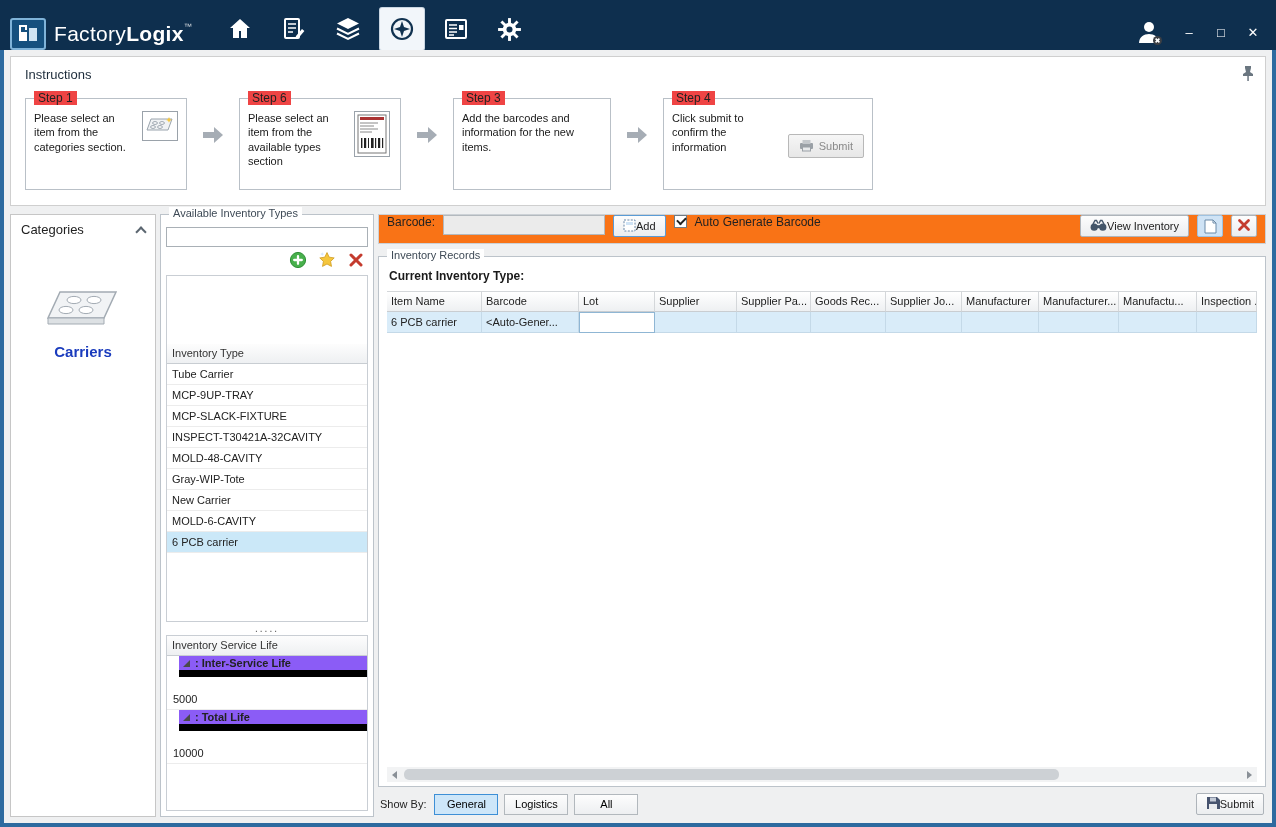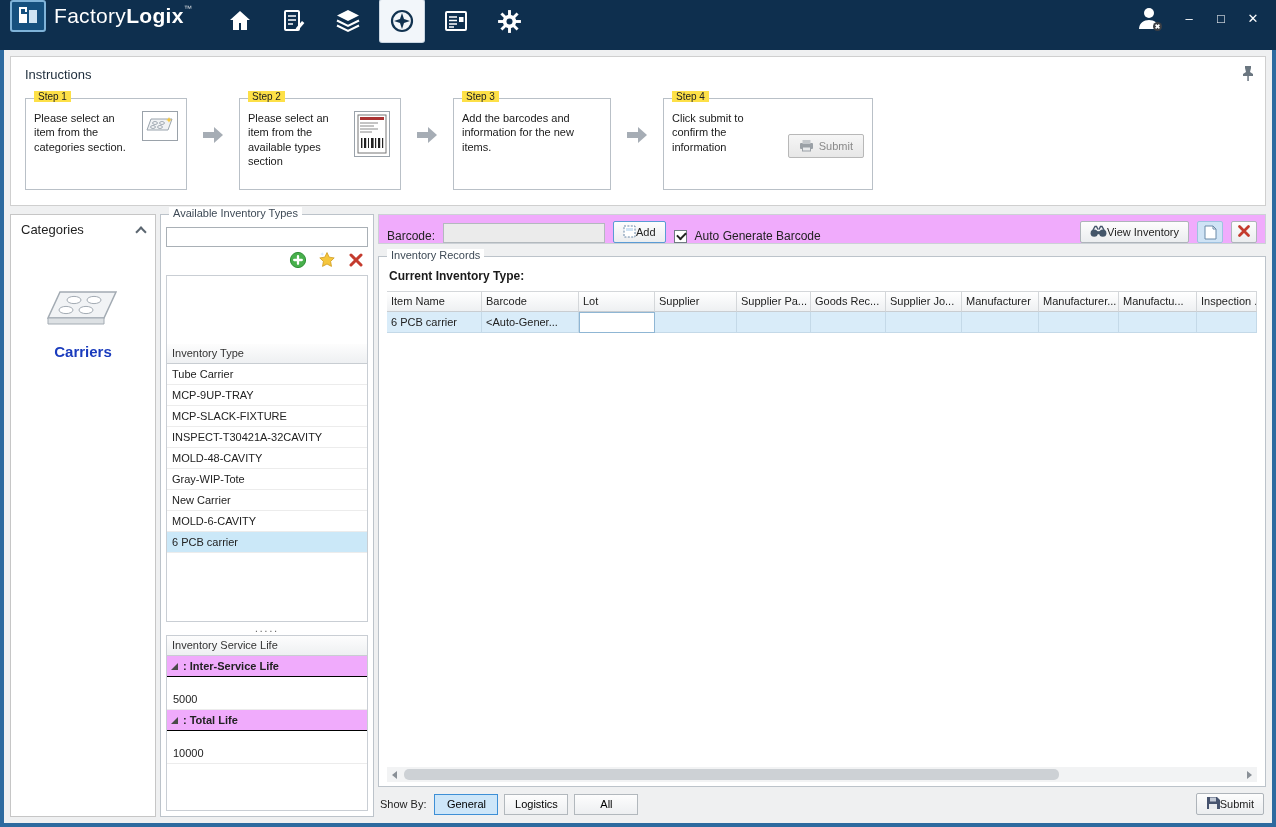--- a/index.html
+++ b/index.html
@@ -2,21 +2,21 @@
 <html><head>
 <meta charset="utf-8">
 <style>
   * { box-sizing: border-box; margin: 0; padding: 0; }
   html,body { width:1276px; height:827px; overflow:hidden;
     font-family:"Liberation Sans","DejaVu Sans",sans-serif; font-size:12px; color:#222; }
 
   .window { width:1276px; height:827px; display:flex; flex-direction:column; background:#2d6a9f; }
 
   
-  .titlebar { height:50px; background:#0e2f4e; display:flex; align-items:flex-start; padding:0 10px; color:#fff; flex:0 0 auto; }
+  .titlebar { height:50px; background:#0e2f4e; display:flex; align-items:flex-end; padding:0 10px; color:#fff; flex:0 0 auto; }
   .logo { display:flex; align-items:center; gap:8px; }
   .logo-badge { width:36px; height:32px; background:#15507e; border:2px solid #7fb3d8; border-radius:3px; display:flex; align-items:center; justify-content:center; }
   .logo-text { font-size:21px; letter-spacing:.3px; }
   .logo-text .f1 { font-weight:400; }
   .logo-text .f2 { font-weight:700; }
   .logo-text .tm { font-size:8px; vertical-align:top; opacity:.8; }
   .nav-icons { display:flex; align-items:center; margin-left:26px; gap:10px; }
   .nav-btn { width:44px; height:42px; background:transparent; border:none; display:flex; align-items:center; justify-content:center; cursor:pointer; }
   .nav-btn.active { background:#f2f6fa; border-radius:2px; box-shadow:0 0 0 1px #c9d6e2; }
   .titlebar-right { margin-left:auto; display:flex; align-items:center; gap:6px; }
@@ -25,21 +25,21 @@
 
   
   .frame { flex:1; margin:0 4px 4px; background:#eff0f1; padding:6px; display:flex; flex-direction:column; min-height:0; }
 
   
   .instructions { background:#fff; border:1px solid #cfcfcf; height:150px; flex:0 0 auto; position:relative; padding:10px 14px 8px; }
   .instructions-title { font-size:13px; color:#1c2b3a; }
   .pin-btn { position:absolute; top:8px; right:10px; background:transparent; border:none; cursor:pointer; }
   .steps { display:flex; align-items:flex-start; margin-top:16px; }
   .step { border:1px solid #b9c0c7; position:relative; padding:12px 8px 8px; height:92px; background:#fff; }
-  .step-label { position:absolute; top:-8px; left:8px; background:#fde047; padding:0 4px; font-size:10px; color:#222; }
+  .step-label { position:absolute; top:-8px; left:8px; background:#ef4444; padding:0 4px; font-size:12px; color:#222; }
   .step-body { display:flex; gap:6px; align-items:flex-start; height:100%; }
   .step-text { font-size:11px; line-height:1.3; color:#1a1a1a; }
   .step1 { width:162px; } .step2 { width:162px; } .step3 { width:158px; } .step4 { width:210px; }
   .mini-img { border:1px solid #9aa2aa; background:#fff; display:flex; align-items:center; justify-content:center; }
   .flow-arrow { margin:28px 14px 0; flex:0 0 auto; }
   .step-submit { margin-left:auto; align-self:center; display:flex; align-items:center; gap:5px; height:24px; padding:0 10px;
     background:linear-gradient(#f6f6f6,#e7e7e7); border:1px solid #b8b8b8; border-radius:2px; color:#8a8a8a; font-size:11px; }
 
   
   .main-row { display:flex; gap:4px; flex:1; margin-top:8px; min-height:0; }
@@ -60,27 +60,27 @@
   .types-panel { width:214px; flex:0 0 auto; display:flex; flex-direction:column; padding:12px 5px 5px; min-height:0; }
   .filter-input { width:100%; height:20px; border:1px solid #a9b0b6; padding:0 4px; font-size:11px; font-family:inherit; }
   .type-toolbar { display:flex; justify-content:flex-end; gap:9px; padding:4px 2px; }
   .icon-flat { background:transparent; border:none; width:20px; height:20px; display:flex; align-items:center; justify-content:center; cursor:pointer; }
   .type-list { flex:1; border:1px solid #c9ced4; min-height:0; overflow:hidden; display:flex; flex-direction:column;justify-content:center; }
   .list-header { height:20px; background:linear-gradient(#fdfdfd,#eef0f2); border-bottom:1px solid #c8cdd2; font-size:11px; color:#333; padding:3px 5px; flex:0 0 auto; }
   .type-row { height:21px; font-size:11px; padding:4px 5px; border-bottom:1px solid #ececec; cursor:pointer; white-space:nowrap; overflow:hidden; }
   .type-row.selected { background:#cbe8f8; }
   .splitter { height:13px; display:flex; align-items:center; justify-content:center; font-size:10px; letter-spacing:2px; color:#555; cursor:row-resize; }
   .service-life { height:176px; border:1px solid #c9ced4; flex:0 0 auto; display:flex; flex-direction:column; overflow:hidden; }
-  .sl-group { height:21px; background:#f0abfc; border-bottom:1px solid #000000; display:flex; align-items:center; gap:5px; padding:0 4px; font-size:11px; font-weight:700; color:#222; }
+  .sl-group { height:21px; background:#8b5cf6; border-bottom:7px solid #000000; display:flex; align-items:center; gap:5px; padding:0 4px; font-size:11px; font-weight:700; color:#222;margin-left:12px; }
   .tri { width:0; height:0; border-bottom:7px solid #4a4a4a; border-left:7px solid transparent; }
   .sl-value { height:21px; border-bottom:1px solid #ececec; font-size:11px; padding:16px 6px; }
 
   
   .right-panel { flex:1; display:flex; flex-direction:column; min-width:0; min-height:0; }
-  .barcode-bar { height:30px; flex:0 0 auto; background:#f0abfc; border:1px solid #ccd1d6; display:flex; align-items:flex-end; gap:8px; padding:0 8px; }
+  .barcode-bar { height:30px; flex:0 0 auto; background:#f97316; border:1px solid #ccd1d6; display:flex; align-items:flex-start; gap:8px; padding:0 8px; }
   .barcode-label { font-size:12px; }
   .barcode-input { width:162px; height:20px; border:1px solid #b3b9be; background:#ebebeb; }
   .btn { display:flex; align-items:center; height:22px; padding:0 9px; font-size:11px; color:#222;
     background:linear-gradient(#fdfdfd,#ebedef); border:1px solid #aeb4ba; border-radius:2px; cursor:pointer; }
   .btn.add { border-color:#5a9bd5; }
   .checkbox { width:13px; height:13px; border:1px solid #707a82; background:#fff; position:relative; display:inline-block; cursor:pointer; }
   .checkbox.checked::after { content:""; position:absolute; left:2px; top:1px; width:7px; height:4px; border-left:2px solid #222; border-bottom:2px solid #222; transform:rotate(-45deg); }
   .cb-label { font-size:12px; }
   .bar-spacer { flex:1; }
   .sq-btn { width:26px; height:22px; display:flex; align-items:center; justify-content:center; border-radius:2px; cursor:pointer; }
@@ -213,21 +213,21 @@
           </div>
         </div>
 
         <span class="flow-arrow">
           <svg width="24" height="18" viewBox="0 0 24 18">
               <path d="M2 6h11V1l9 8-9 8v-5H2z" fill="#a6adb5"></path>
             </svg>
         </span>
 
         <div class="step step2">
-          <span class="step-label">Step 2</span>
+          <span class="step-label">Step 6</span>
           <div class="step-body">
             <div class="step-text" style="width:100px">Please select an item from the available types section</div>
             <div class="mini-img" style="width:36px;height:46px">
               <svg width="30" height="40" viewBox="0 0 30 40">
                   <rect x="1" y="1" width="28" height="38" fill="#fff" stroke="#777"></rect>
                   <rect x="3" y="3" width="24" height="3" fill="#a33"></rect>
                   <path d="M3 9h18M3 12h14M3 15h18M3 18h12" stroke="#888" stroke-width="1"></path>
                   <g fill="#222">
                     <rect x="4" y="24" width="1.4" height="10"></rect>
                     <rect x="7" y="24" width="2.2" height="10"></rect>

